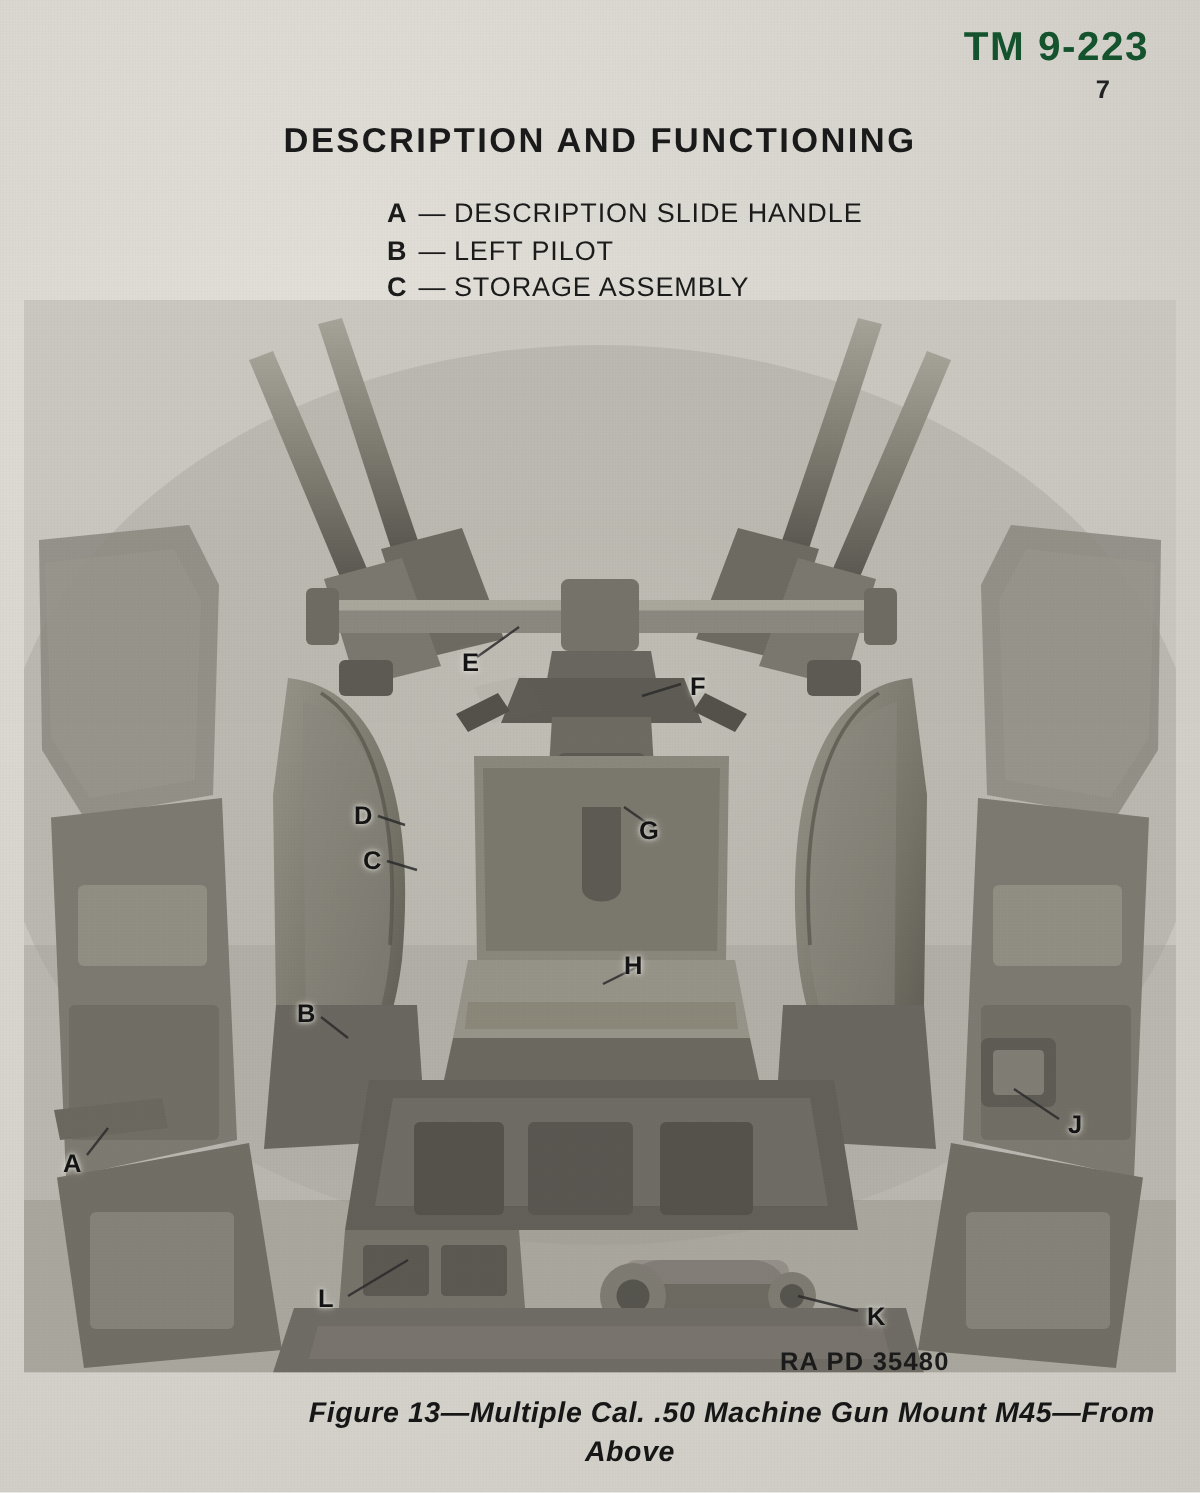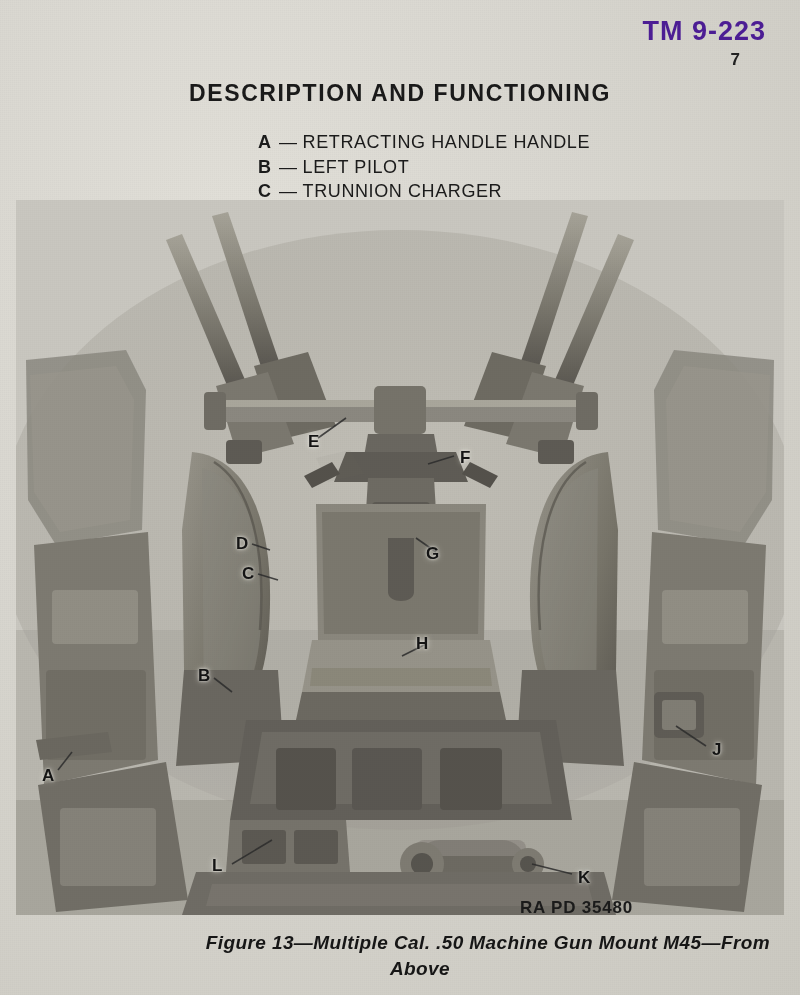--- a/index.html
+++ b/index.html
@@ -37,21 +37,21 @@
   }
 
   
   .tm-number {
     position: absolute;
     right: 34px;
     top: 16px;
     font-size: 27px;
     font-weight: bold;
     letter-spacing: 1px;
-    color: #4c1d95;
+    color: #14532d;
   }
   .page-number {
     position: absolute;
     right: 60px;
     top: 50px;
     font-size: 17px;
     font-weight: bold;
     color: #222;
   }
   .section-title {
@@ -150,31 +150,31 @@
   <div class="paper"></div>
 
   <div class="tm-number">TM 9-223</div>
   <div class="page-number">7</div>
   <div class="section-title">DESCRIPTION AND FUNCTIONING</div>
 
   <div class="legend">
     <div class="legend-row">
       <span class="legend-key">A</span>
       <span class="legend-dash">—</span>
-      <span class="legend-label">RETRACTING HANDLE HANDLE</span>
+      <span class="legend-label">DESCRIPTION SLIDE HANDLE</span>
     </div>
     <div class="legend-row">
       <span class="legend-key">B</span>
       <span class="legend-dash">—</span>
       <span class="legend-label">LEFT PILOT</span>
     </div>
     <div class="legend-row">
       <span class="legend-key">C</span>
       <span class="legend-dash">—</span>
-      <span class="legend-label">TRUNNION CHARGER</span>
+      <span class="legend-label">STORAGE ASSEMBLY</span>
     </div>
     <div class="legend-row">
       <span class="legend-key">D</span>
       <span class="legend-dash">—</span>
       <span class="legend-label">ARMOR DOOR HOLDER</span>
     </div>
     <div class="legend-row">
       <span class="legend-key">E</span>
       <span class="legend-dash">—</span>
       <span class="legend-label">SIGHT BRACE</span>

